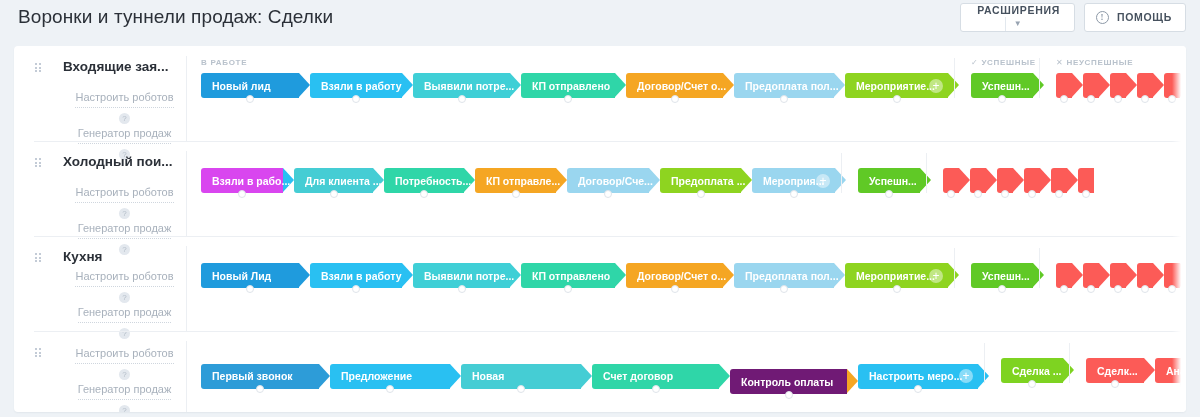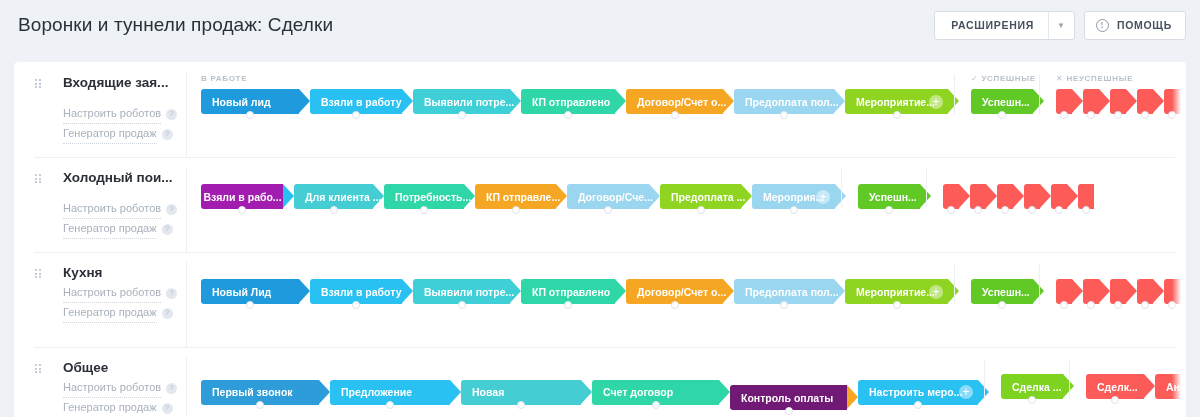--- a/index.html
+++ b/index.html
@@ -5,21 +5,21 @@
   * { box-sizing: border-box; margin: 0; padding: 0; }
   html, body {
     width: 1200px; height: 417px;
     background: #eef2f6;
     font-family: "Liberation Sans", "DejaVu Sans", sans-serif;
     overflow: hidden;
   }
 
   
   .topbar {
-    height: 62px;
+    height: 46px;
     display: flex;
     align-items: center;
     padding: 0 14px 12px 18px;
     background: #eef2f6;
   }
   .page-title {
     font-size: 19px;
     color: #2b3038;
     font-weight: 400;
     letter-spacing: .1px;
@@ -39,21 +39,21 @@
     border: 1px solid #d6dde4;
     border-radius: 3px;
     font-size: 10.5px;
     font-weight: bold;
     letter-spacing: .7px;
     color: #46515e;
     padding: 0 13px;
     white-space: nowrap;
     cursor: pointer;
   }
-  .btn-split { padding: 0; display: flex; }
+  .btn-split { padding: 0; display: flex; flex-direction: column; }
   .btn-split .seg-label {
     display: flex; align-items: center;
     padding: 0 14px 0 16px;
     height: 100%;
   }
   .btn-split .seg-caret {
     display: flex; align-items: center; justify-content: center;
     width: 26px; height: 100%;
     border-left: 1px solid #e2e8ee;
     color: #98a4b2;
@@ -134,20 +134,21 @@
   .row-links.tight { margin-top: 3px; }
   .row-link {
     display: flex;
     align-items: center;
     gap: 5px;
     font-size: 11px;
     color: #a8b1bc;
     line-height: 19px;
     white-space: nowrap;
     cursor: pointer;
+    flex-direction: column;
   }
   .row-link span.txt {
     border-bottom: 1px dotted #cfd6de;
   }
   .q-icon {
     width: 11px; height: 11px;
     border-radius: 50%;
     background: #e3e8ee;
     display: flex; align-items: center; justify-content: center;
     font-size: 8px; color: #b4bdc8;
@@ -401,21 +402,21 @@
               <span class="q-icon">?</span>
             </div>
           </div>
         </div>
         <div class="row-right">
           <div class="group">
             <div class="group-label">
               <span></span>
             </div>
             <div class="chips">
-              <div class="chip" style="background: #a21caf; color: rgb(41, 192, 242); width: 82px; justify-content: center;">
+              <div class="chip" style="background: #d946ef; color: rgb(41, 192, 242); width: 82px;">
                 <span class="chip-label" style="color: rgb(255, 255, 255);">Взяли в рабо...</span>
                 <i class="chip-tail"></i>
                 <span class="dot"></span>
               </div>
               <div class="chip" style="background: rgb(69, 205, 212); color: rgb(69, 205, 212); width: 79px;">
                 <span class="chip-label" style="color: rgb(255, 255, 255);">Для клиента ...</span>
                 <i class="chip-tail"></i>
                 <span class="dot"></span>
               </div>
               <div class="chip" style="background: rgb(47, 214, 168); color: rgb(47, 214, 168); width: 80px;">
@@ -600,21 +601,20 @@
       <div class="funnel-row">
         <div class="row-left">
           <div class="drag-handle">
             <i></i>
             <i></i>
             <i></i>
             <i></i>
             <i></i>
             <i></i>
           </div>
-          <div class="funnel-name">Общее</div>
           <div class="row-links tight">
             <div class="row-link">
               <span class="txt">Настроить роботов</span>
               <span class="q-icon">?</span>
             </div>
             <div class="row-link">
               <span class="txt">Генератор продаж</span>
               <span class="q-icon">?</span>
             </div>
           </div>

